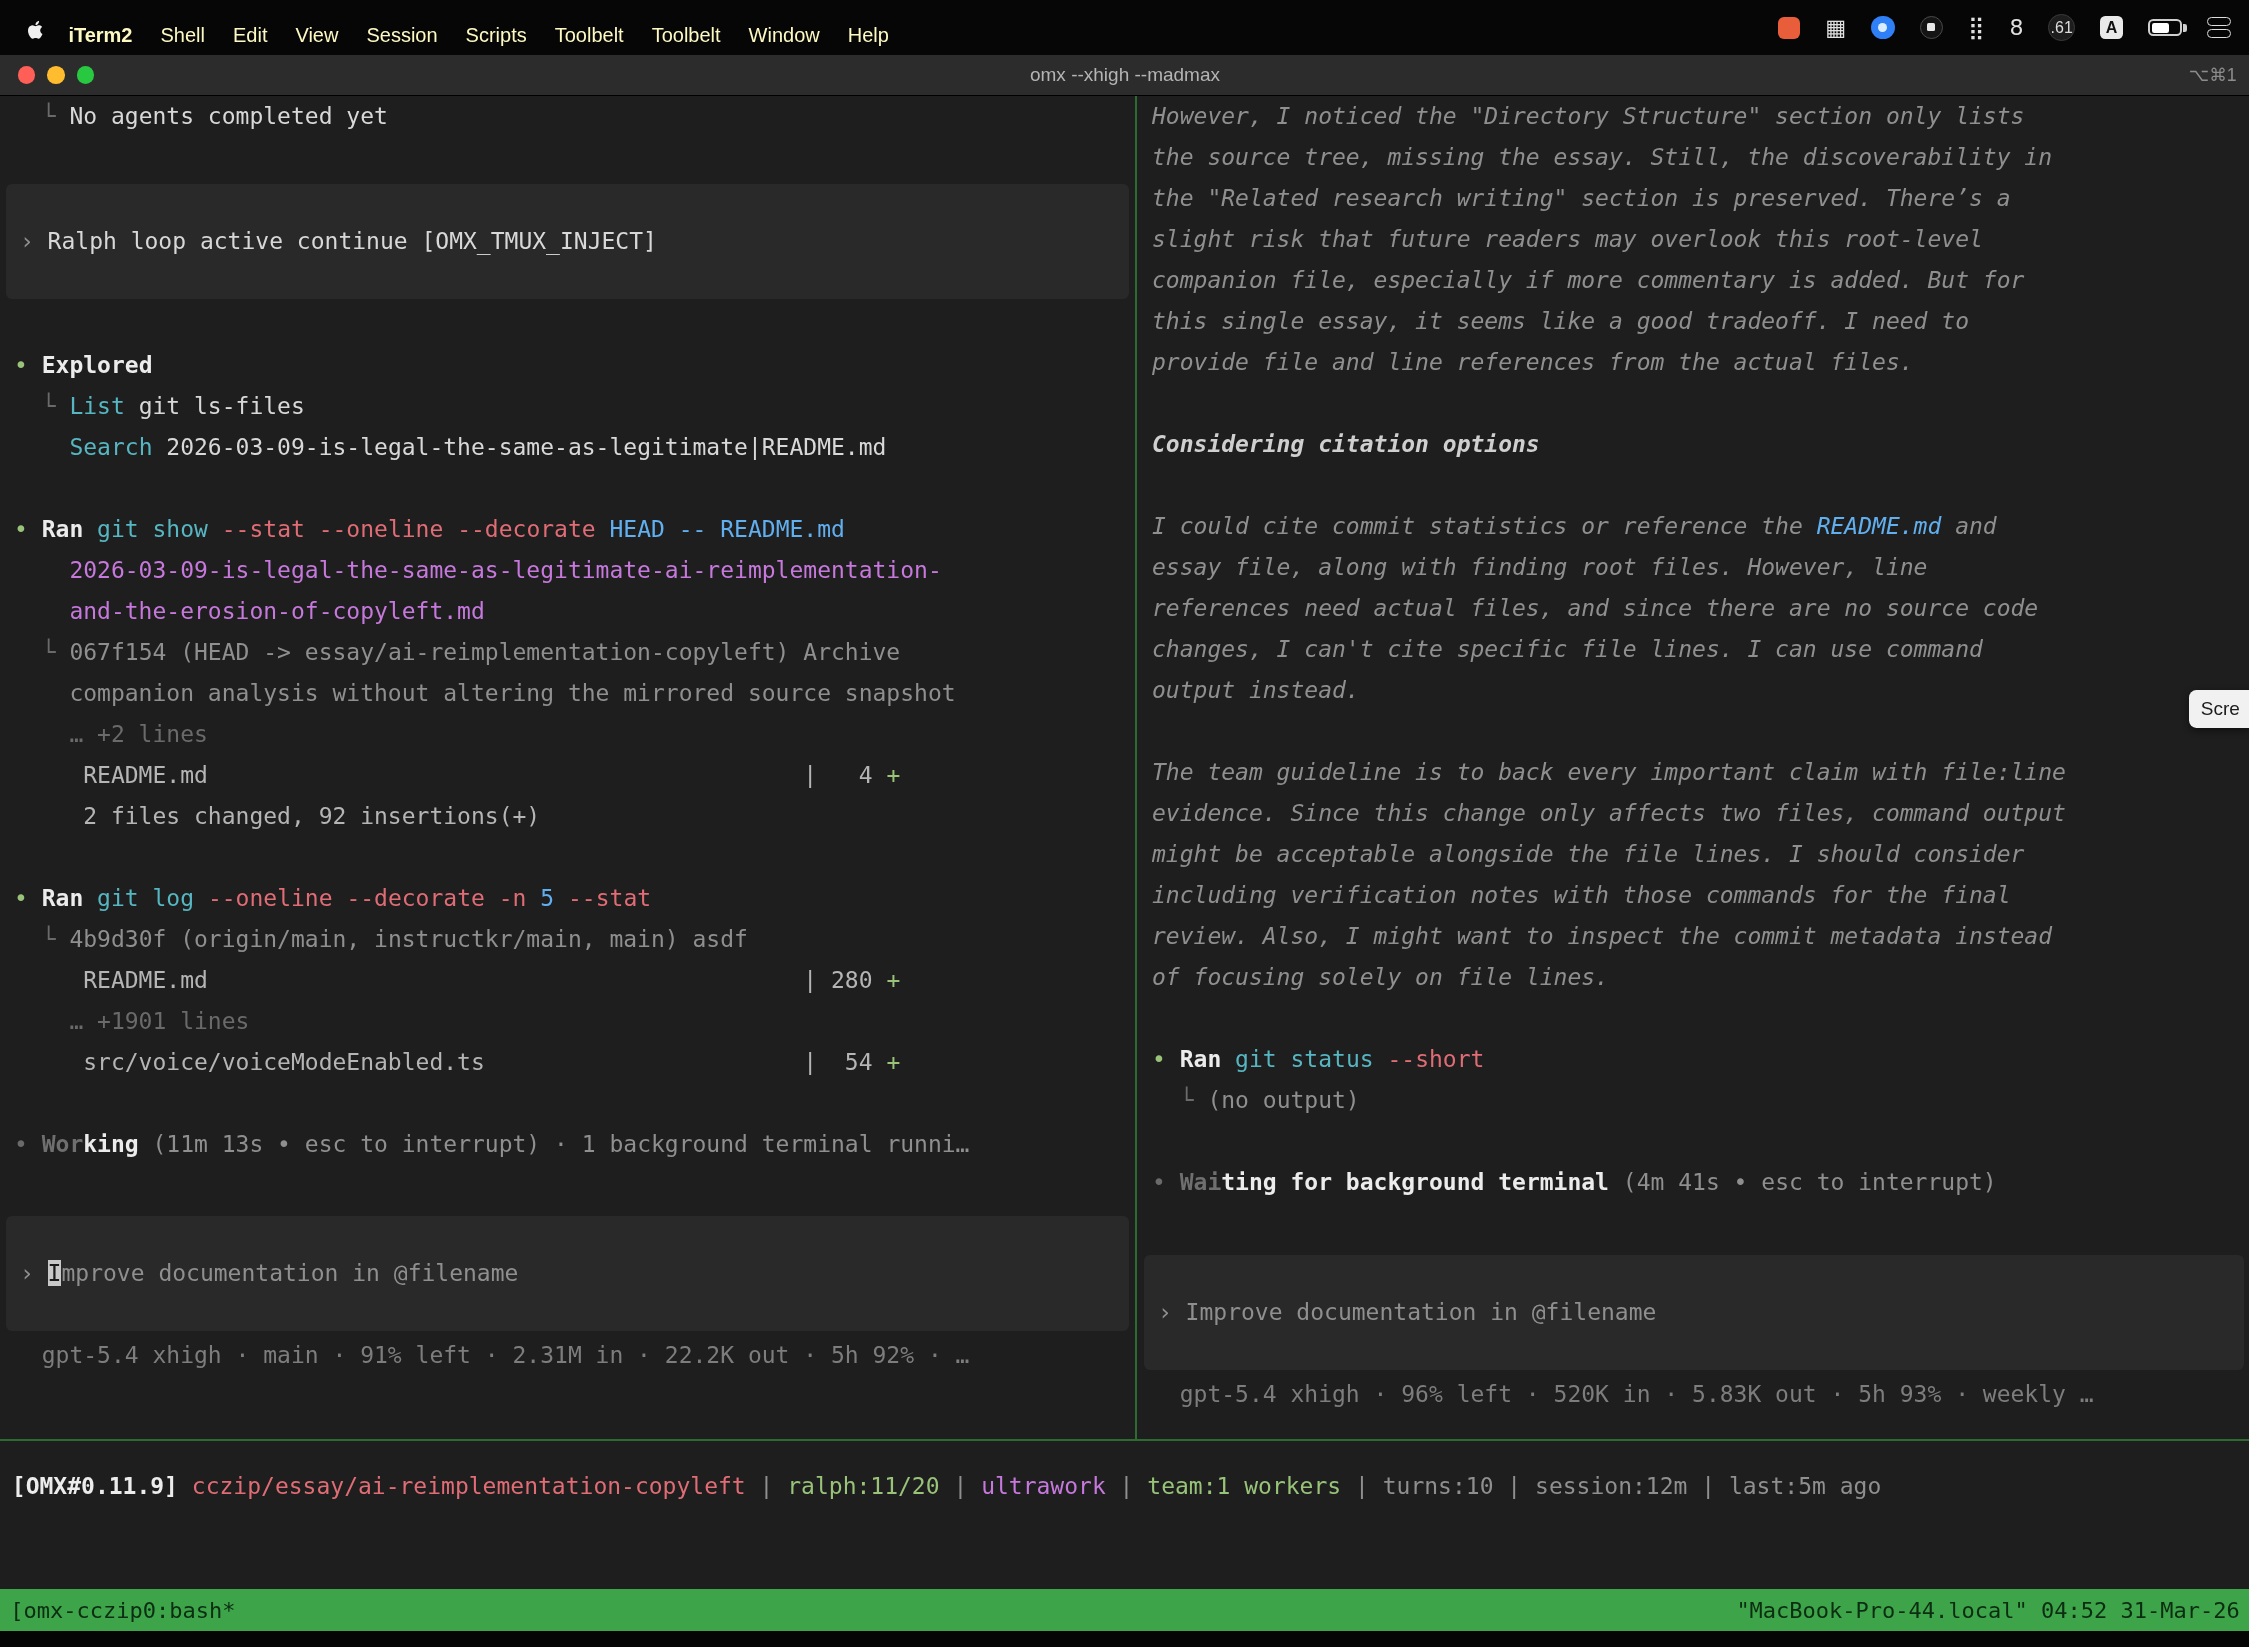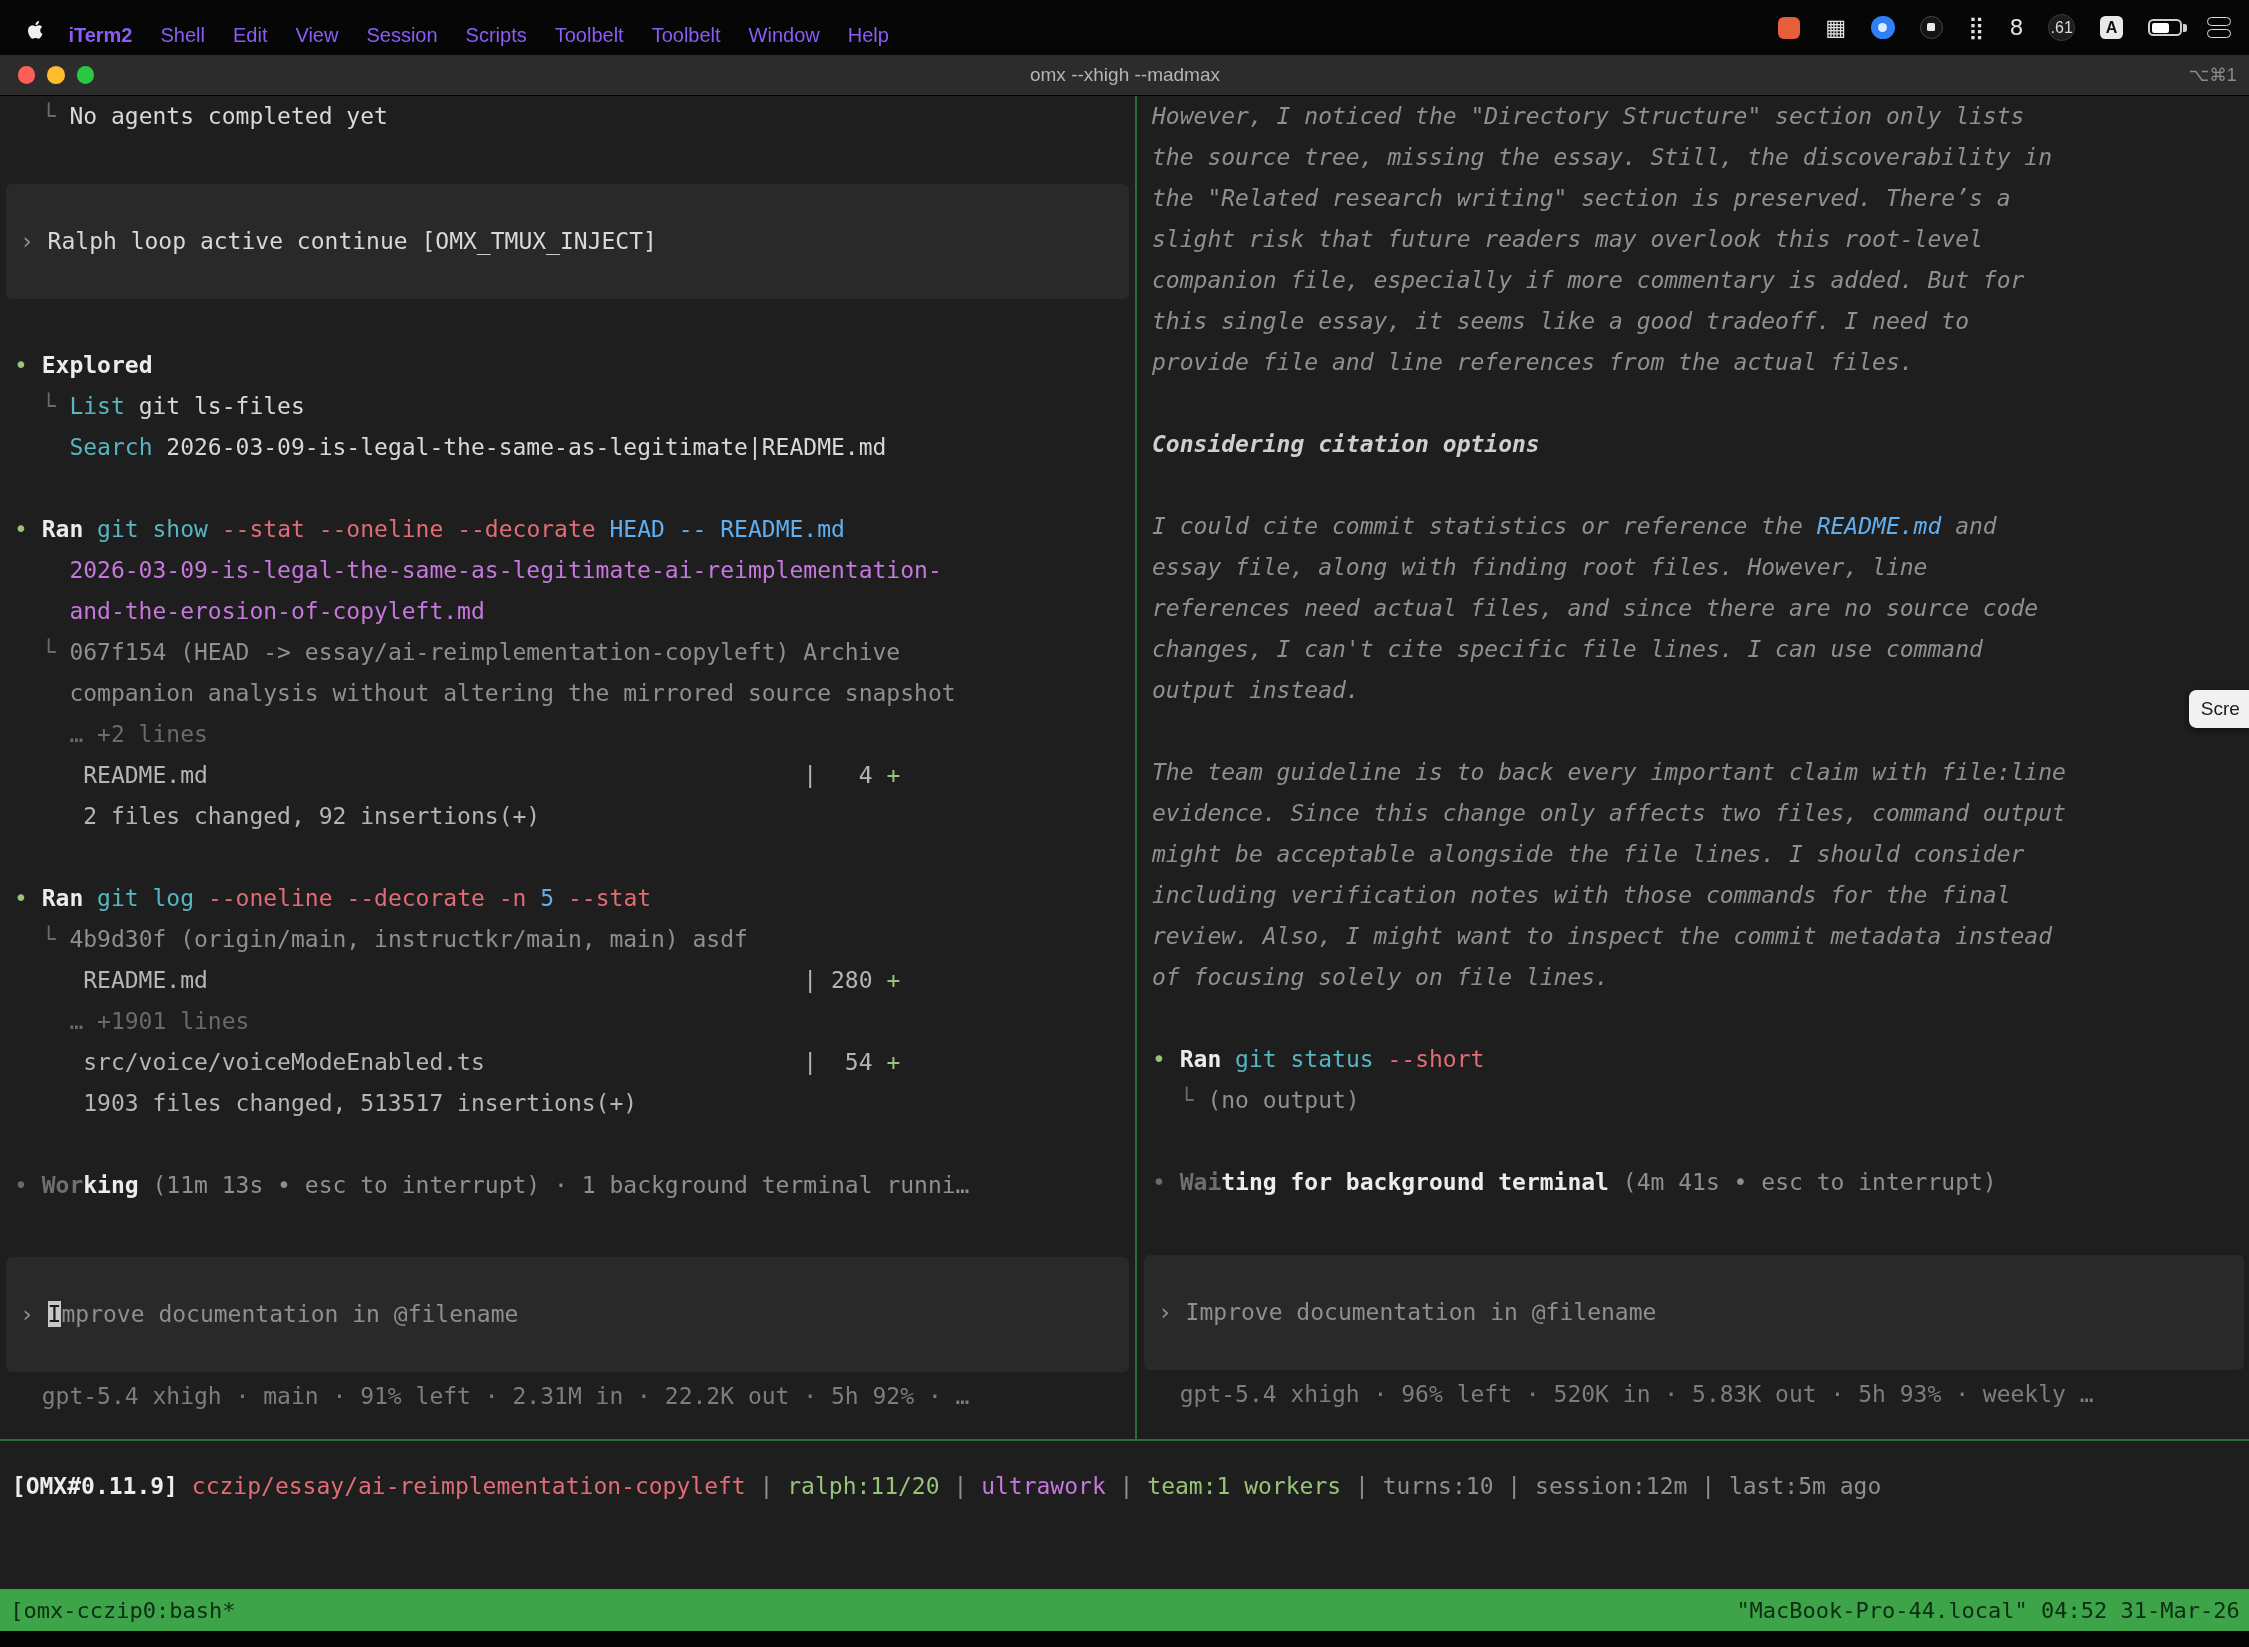--- a/index.html
+++ b/index.html
@@ -6,21 +6,21 @@
   .screen{position:relative;width:2250px;height:1648px;background:#1e1e1e;overflow:hidden;
           font-family:"DejaVu Sans Mono","Liberation Mono",monospace;}
 
   
   .menubar{position:absolute;top:0;left:0;right:0;height:55px;background:#060606;
            display:flex;align-items:center;justify-content:space-between;padding:0 19px;box-sizing:border-box;
            font-family:"Liberation Sans","DejaVu Sans",sans-serif;}
   .mb-left{display:flex;align-items:center;}
   .apple{display:inline-flex;align-items:center;padding:0 10.3px 0 4.4px;}
   .apple svg{width:20.7px;height:23.6px;fill:#efefef;}
-  .mi{color:#8b5cf6;font-size:20px;padding:0 14px;white-space:nowrap;margin-top:16px;}
+  .mi{color:#fef9c3;font-size:20px;padding:0 14px;white-space:nowrap;margin-top:16px;}
   .mi.b{font-weight:700;}
   .mb-right{display:flex;align-items:center;gap:25px;}
   .ic{display:inline-flex;align-items:center;justify-content:center;}
   .rec{width:22px;height:22px;border-radius:5.9px;background:#e85d3a;}
   .glyph{color:#e0e0e0;font-size:22px;font-family:"DejaVu Sans",sans-serif;}
   .blueapp{width:23.6px;height:23.6px;border-radius:50%;background:#2f7ff7;position:relative;}
   .blueapp::after{content:"";position:absolute;inset:7.4px;background:#d9ecff;border-radius:50%;}
   .darkapp{width:23.6px;height:23.6px;border-radius:50%;background:#141414;border:1.5px solid #4a4a4a;box-sizing:border-box;position:relative;}
   .darkapp::after{content:"";position:absolute;left:6.6px;top:6.6px;width:7.4px;height:7.4px;background:#e8e8e8;border-radius:1.5px;}
   .pctcircle{width:26.6px;height:26.6px;border-radius:50%;background:#1d1d1d;border:1.5px solid #3a3a3a;color:#ddd;
@@ -153,21 +153,20 @@
         <div class="row"><span class="g">    companion analysis without altering the mirrored source snapshot</span></div>
         <div class="row"><span class="gd">    … +2 lines</span></div>
         <div class="row"><span class="wl">     README.md                                           |   4 </span><span class="grn">+</span></div>
         <div class="row"><span class="wl">     2 files changed, 92 insertions(+)</span></div>
         <div class="row"><span>&nbsp;</span></div>
         <div class="row"><span class="grn">• </span><span class="wb">Ran</span><span class="w"> </span><span class="cy">git log</span><span class="w"> </span><span class="rd">--oneline --decorate</span><span class="w"> </span><span class="rd">-n</span><span class="w"> </span><span class="bl">5</span><span class="w"> </span><span class="rd">--stat</span></div>
         <div class="row"><span class="gd">  └ </span><span class="g">4b9d30f (origin/main, instructkr/main, main) asdf</span></div>
         <div class="row"><span class="wl">     README.md                                           | 280 </span><span class="grn">+</span></div>
         <div class="row"><span class="gd">    … +1901 lines</span></div>
         <div class="row"><span class="wl">     src/voice/voiceModeEnabled.ts                       |  54 </span><span class="grn">+</span></div>
-        <div class="row"><span class="wl">     1903 files changed, 513517 insertions(+)</span></div>
         <div class="row"><span>&nbsp;</span></div>
         <div class="row"><span class="gd">• </span><span class="shd">Wor</span><span class="shb">king</span><span class="g"> (11m 13s • esc to interrupt) · 1 background terminal runni…</span></div>
       </div>
     <div class="panel inputbox">
       <div class="row"><span class="g">› </span><span class="cur">I</span><span class="g">mprove documentation in @filename</span></div>
     </div>
     <div class="row statusline"><span class="gs">  gpt-5.4 xhigh · main · 91% left · 2.31M in · 22.2K out · 5h 92% · …</span></div>
   </div>
 
   <div class="divider"></div>

